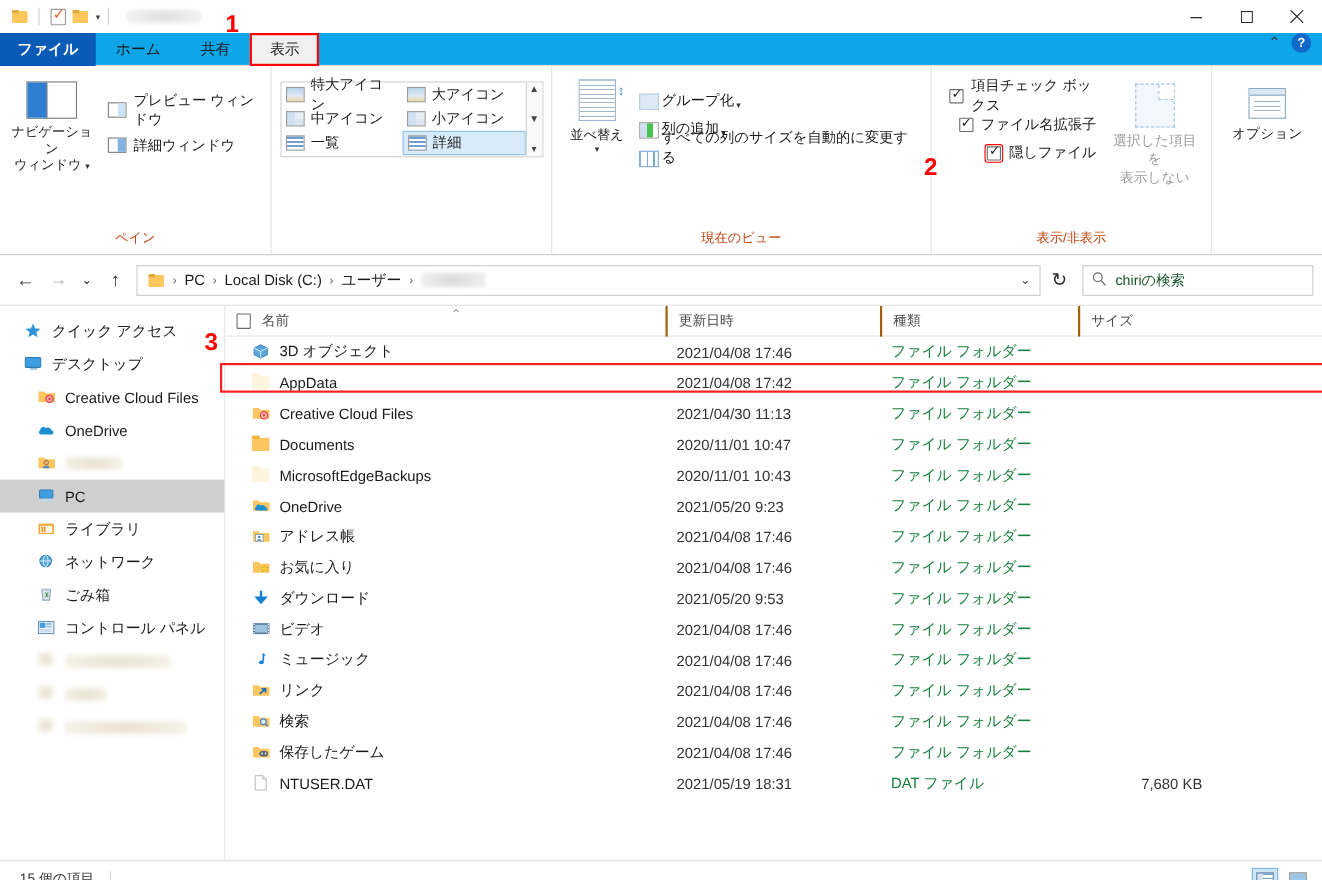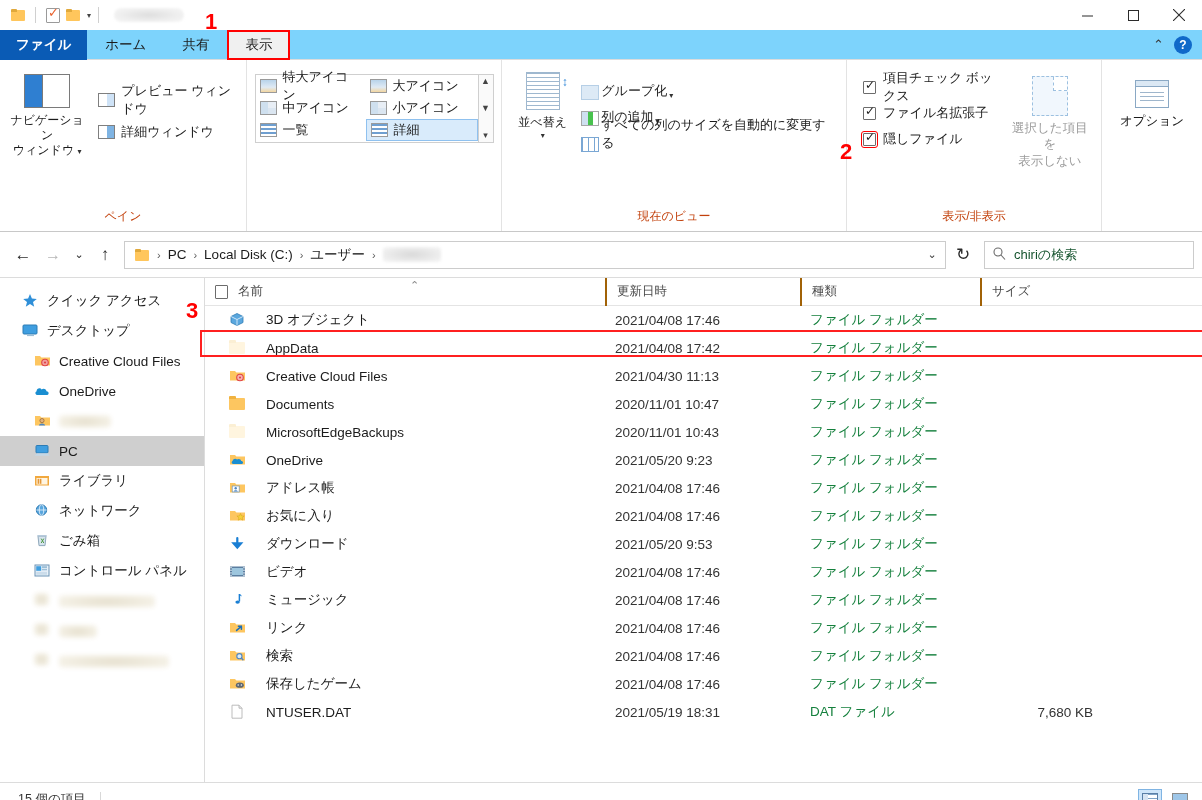--- a/index.html
+++ b/index.html
@@ -47,22 +47,22 @@
     border-radius: 7px; filter: blur(1.2px);
   }
   .win-controls { position: absolute; right: 0; top: 0; display: flex; height: 30px; }
   .win-btn {
     width: 46px; height: 30px; display: flex; align-items: center; justify-content: center;
     font-size: 15px; color: #2b2b2b;
   }
 
   
   .tabstrip {
-    height: 30px; display: flex; align-items: center; position: relative;
-    border-bottom: 1px solid #dcdcdc; background: #7dd3fc;
+    height: 30px; display: flex; align-items: flex-start; position: relative;
+    border-bottom: 1px solid #dcdcdc; background: #0ea5e9;
   }
   .tab {
     display: flex; align-items: center; justify-content: center;
     padding: 0 18px; font-size: 13.5px; color: #1b1b1b; cursor: default;
     height: 30px;
   }
   .tab.file { background: #0a5bb5; color: #fff; font-weight: 600; padding: 0 16px; min-width: 73px; }
   .tab.active-marked {
     background: #f0f0f0; outline: 2px solid #ff0000; outline-offset: -2px;
   }
@@ -142,21 +142,21 @@
     background-image: repeating-linear-gradient(180deg,#9fb8cf 0 1px, #fff 1px 4px);
   }
   .sort-arrow { position: absolute; right: -9px; top: 2px; color: #2f86d6; font-size: 12px; }
 
   .vrow { display: flex; align-items: flex-end; gap: 2px; height: 26px; font-size: 13px; }
   .vic { width: 18px; height: 15px; flex: 0 0 18px; border: 1px solid #a7a7a7; background: #fff; }
   .vic.grp { background: #ddeaf6; border-color: #b6cfe6; }
   .vic.col { background: linear-gradient(90deg,#cfe0f0 40%, #49c24e 40% 70%, #fff 70%); }
   .vic.auto { background: repeating-linear-gradient(90deg,#7aa7d4 0 1px, #fff 1px 6px); border-color:#7aa7d4; }
 
-  .cbrow { display: flex; align-items: center; gap: 7px; height: 26px; font-size: 13px; }
+  .cbrow { display: flex; align-items: center; gap: 7px; height: 26px; font-size: 13px; justify-content: flex-end; }
   .cbx {
     width: 13px; height: 13px; border: 1px solid #6c6c6c; background: #fff; flex: 0 0 13px;
     position: relative; border-radius: 1px;
   }
   .cbx::after {
     content: "✓"; position: absolute; left: 1px; top: -4px; font-size: 12px; color: #1b1b1b;
   }
   .cbx.redmark { outline: 1.5px solid #ff0000; outline-offset: 1px; }
 
   .hidebtn { width: 96px; display: flex; flex-direction: column; align-items: center; text-align: center;
@@ -248,21 +248,21 @@
   .c-size { width: 125px; }
   .headchk {
     width: 13px; height: 14px; border: 1px solid #6c6c6c; background: #fff; border-radius: 1px;
   }
   .sort-caret { position: absolute; left: 205px; top: 1px; font-size: 11px; color: #8a8a8a; }
 
   .row {
     height: 28px; display: flex; align-items: center; font-size: 13.5px; color: #1b1b1b;
   }
   .row .cell { height: 28px; display: flex; align-items: center; }
-  .cell.name { width: 400px; gap: 20px; padding-left: 24px; }
+  .cell.name { width: 400px; gap: 8px; padding-left: 24px; }
   .cell.date { width: 195px; padding-left: 10px; color: #333; }
   .cell.type { width: 180px; padding-left: 10px; color: #15803d; }
   .cell.size { width: 125px; padding-left: 10px; justify-content: flex-end; padding-right: 12px; color: #333; }
   .row.hiddenitem .cell.name .ficon { opacity: .45; }
 
   .ficon { width: 17px; height: 16px; flex: 0 0 17px; position: relative; }
   .fol { position: absolute; left: 0; top: 2px; width: 16px; height: 12px; background: #fdc660; border-radius: 1px; }
   .fol::before { content: ""; position: absolute; left: 0; top: -2px; width: 7px; height: 3px; background: #f0b23f; border-radius: 1px 1px 0 0; }
   .fol.pale { background: #ffe9b9; }
   .fol.pale::before { background: #f7dda2; }

